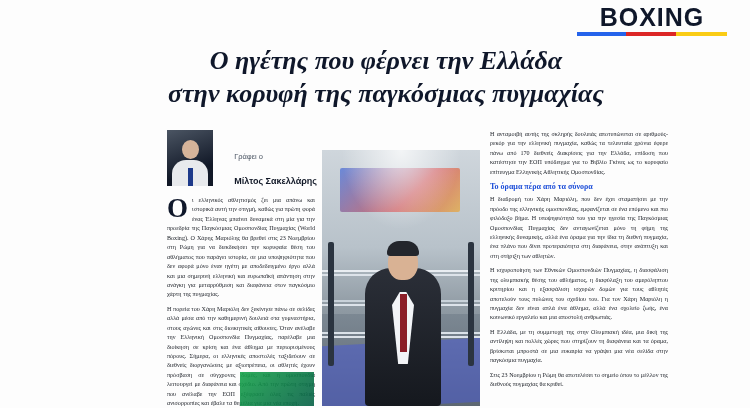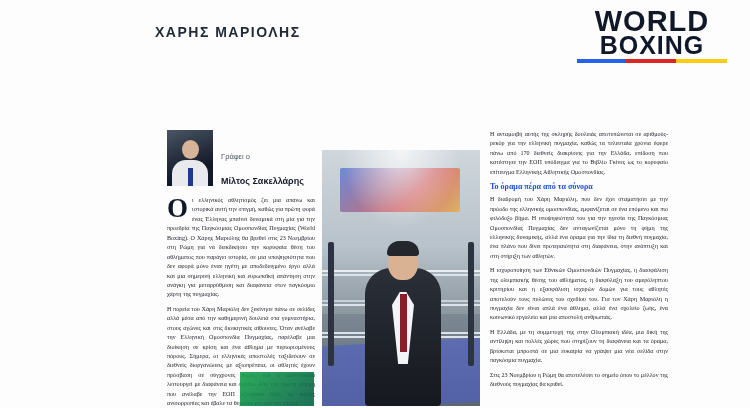--- a/index.html
+++ b/index.html
@@ -80,20 +80,21 @@
   .headline .l2 { display: block; }
   
   .byline {
     position: absolute;
     top: 130px;
     left: 167px;
     width: 150px;
     display: flex;
     align-items: flex-start;
     gap: 8px;
+    justify-content: space-between;
   }
   .byline-photo {
     width: 46px;
     height: 56px;
     background: #1f2937;
     position: relative;
     overflow: hidden;
     flex: 0 0 auto;
   }
   .byline-photo .bg {
@@ -267,27 +268,29 @@
     background: linear-gradient(135deg,#16a34a,#065f46);
     opacity: .9;
   }
 </style>
 </head>
 <body>
 
 <div class="page">
 
   <div class="logo">
-    <span class="world">WORLD</span>
     <span class="boxing">BOXING</span>
     <span class="bar"></span>
   </div>
 
-  <div class="kicker">ΧΑΡΗΣ ΜΑΡΙΟΛΗΣ</div>
-
+
+  <div class="headline">
+    <span>Ο ηγέτης που φέρνει την Ελλάδα</span>
+    <span class="l2">στην κορυφή της παγκόσμιας πυγμαχίας</span>
+  </div>
 
   <div class="byline">
     <div class="byline-photo">
       <div class="bg"></div>
       <div class="head"></div>
       <div class="body"></div>
       <div class="tie"></div>
     </div>
     <div class="byline-text">
       <span class="grafei">Γράφει ο</span>

